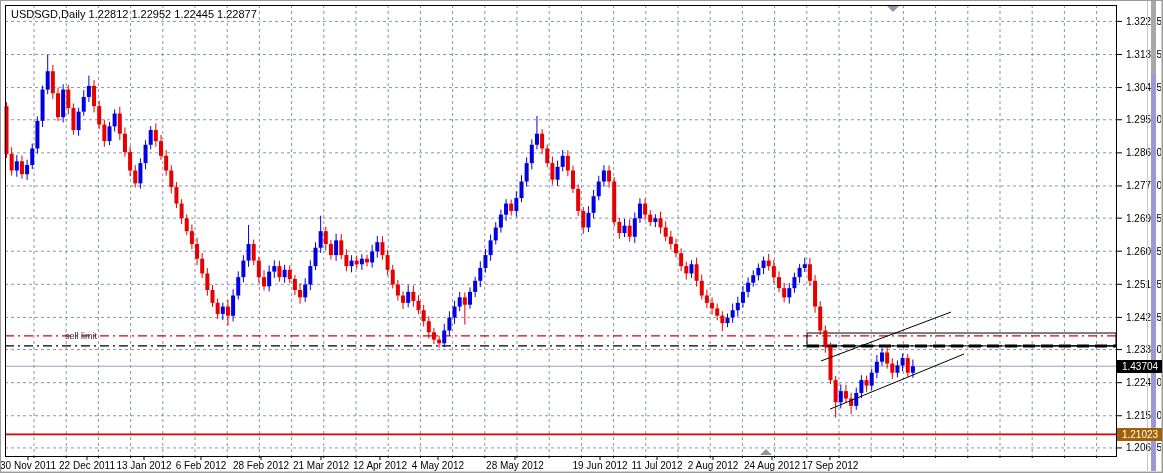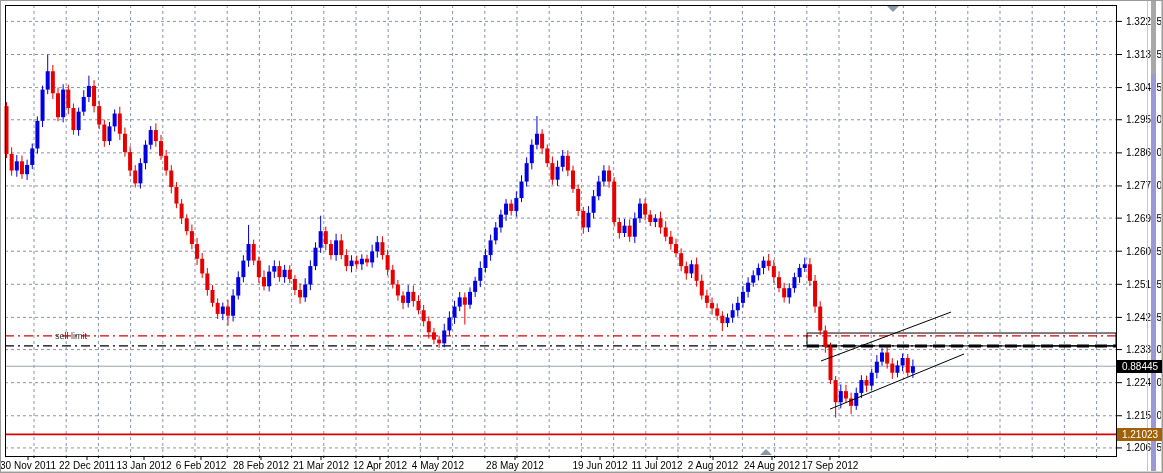--- a/index.html
+++ b/index.html
@@ -2,21 +2,21 @@
 <html><head>
 <meta charset="utf-8">
 <style>
   html,body{margin:0;padding:0;background:#c8c8c8;}
   #app{position:relative;width:1163px;height:473px;background:#ffffff;
        font-family:"Liberation Sans",sans-serif;overflow:hidden;
        border:1px solid #9b9b9b;box-sizing:border-box;}
   #chart-svg{position:absolute;left:0;top:0;}
   .overlay{position:absolute;white-space:nowrap;}
   #title{left:10px;top:7px;font-size:11px;color:#000;letter-spacing:0px;}
-  #sell-limit-label{left:54px;top:330px;font-size:9px;color:#333;}
+  #sell-limit-label{left:64px;top:330px;font-size:9px;color:#333;}
   .badge{position:absolute;left:1116px;width:46px;height:13px;line-height:13px;
          font-size:10px;color:#fff;text-align:center;}
   #bid-badge{top:359px;background:#000000;}
   #stop-badge{top:427px;background:#a16207;}
 </style>
 </head>
 <body>
 
 <div id="app">
   <div id="chart-svg-container">
@@ -524,16 +524,17 @@
         <line x1="1095.6000000000006" y1="455" x2="1095.6000000000006" y2="457" stroke="#000" stroke-width="1"></line>
         <path d="M 886 5 L 898 5 L 892 11 Z" fill="#8d98a8"></path>
         <path d="M 759 454 L 771 454 L 765 448 Z" fill="#8d98a8"></path>
         <line x1="1146.5" y1="0" x2="1146.5" y2="473" stroke="#c7c7c7" stroke-width="1"></line>
         <rect x="1150" y="0" width="5" height="73" fill="#a8a8a8"></rect>
         <rect x="1150" y="73" width="5" height="400" fill="#9a99d6"></rect>
         <line x1="1160.5" y1="0" x2="1160.5" y2="473" stroke="#d0cdc6" stroke-width="1"></line>
         <rect x="0" y="470" width="1163" height="3" fill="#d8d4cc"></rect>
       </svg>
     </div>
+  <div class="overlay" id="title">USDSGD,Daily   1.22812 1.22952 1.22445 1.22877</div>
   <div class="overlay" id="sell-limit-label">sell limit</div>
-  <div class="badge" id="bid-badge">0.88445</div>
+  <div class="badge" id="bid-badge">1.43704</div>
   <div class="badge" id="stop-badge">1.21023</div>
 </div>
 
 </body></html>

